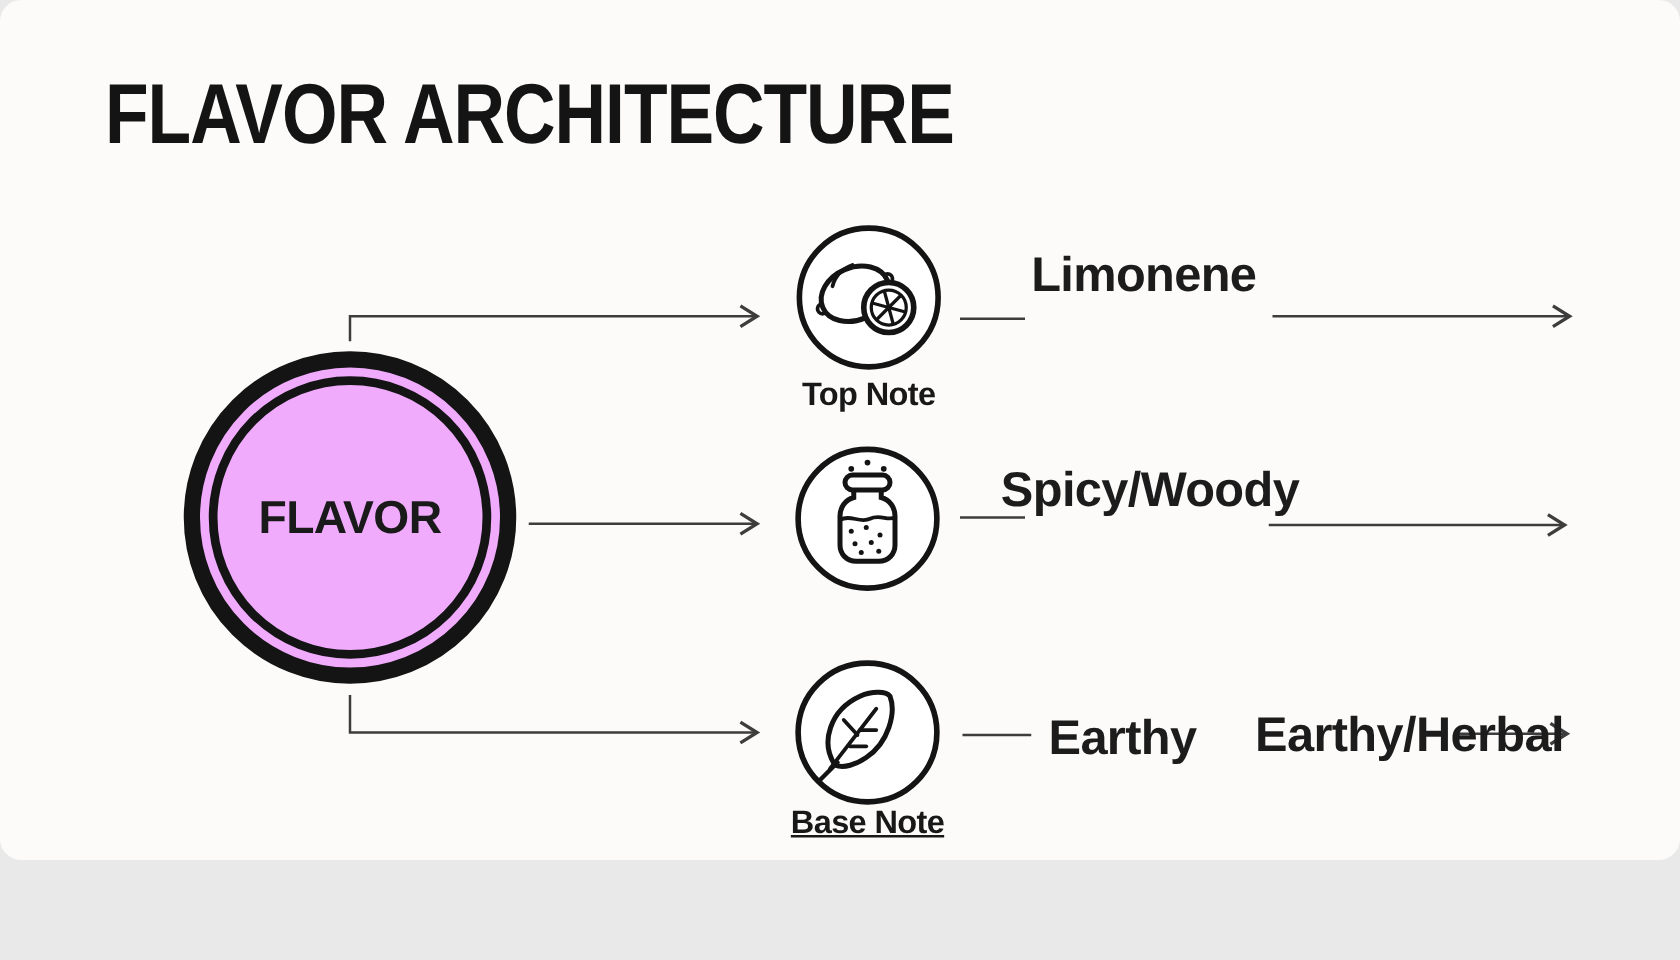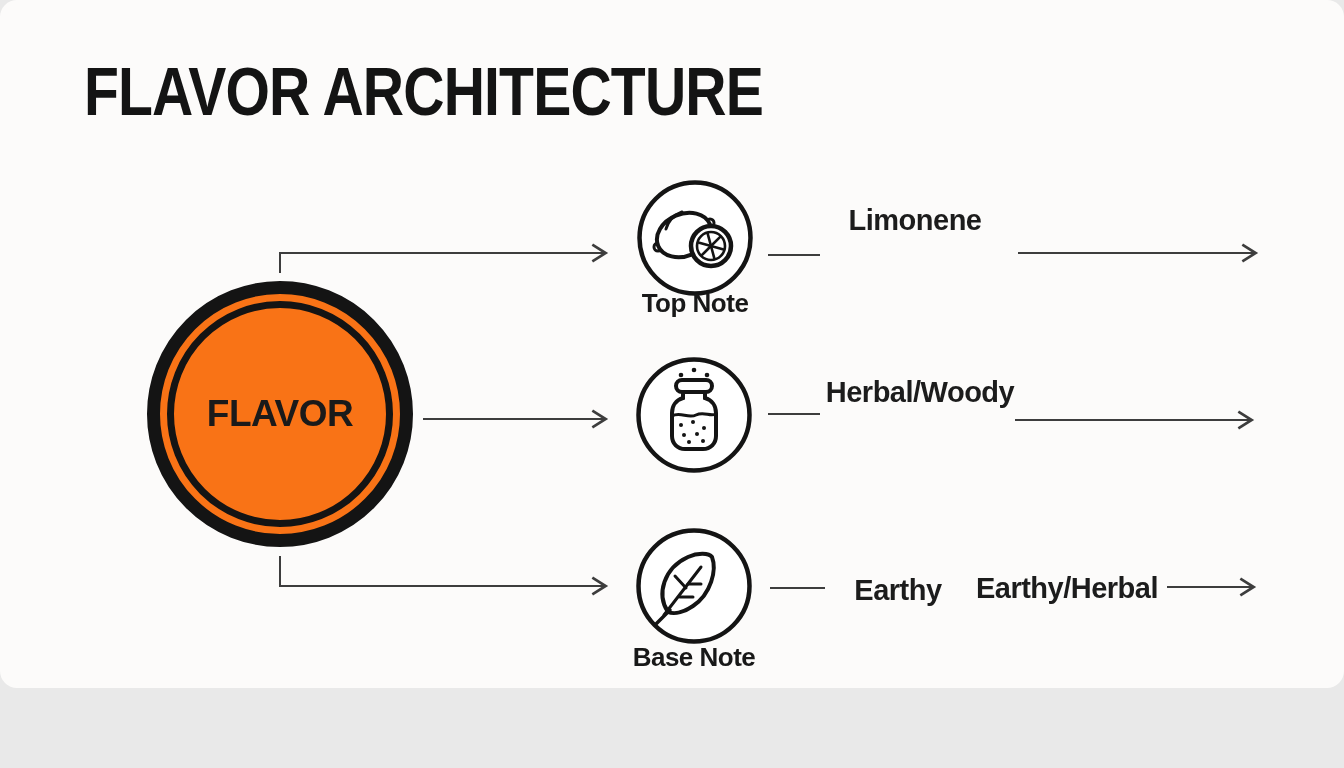--- a/index.html
+++ b/index.html
@@ -24,21 +24,21 @@
     transform-origin:left top;
     white-space:nowrap;
     color:#141414;
   }
   .hub-outer{
     left:147px;top:281px;
     width:266px;height:266px;
     box-sizing:border-box;
     border:13px solid #141414;
     border-radius:50%;
-    background:#f97316;
+    background:#f0abfc;
   }
   .hub-inner{
     position:absolute;inset:7px;
     box-sizing:border-box;
     border:7px solid #141414;
     border-radius:50%;
     display:flex;flex-direction:column;
     align-items:center;justify-content:center;
   }
   .hub-text{
@@ -52,21 +52,21 @@
     font-size:26px;font-weight:800;
     text-align:center;letter-spacing:-0.5px;
     color:#181818;
     width:200px;
   }
   .term-block{
     display:flex;flex-direction:column;
     text-align:center;
   }
   .term{
-    font-size:29px;font-weight:800;
+    font-size:39px;font-weight:800;
     line-height:35px;letter-spacing:-0.5px;
     color:#1c1c1c;
   }
   .icon-wrap{width:120px;height:120px;}
 </style>
 </head>
 <body>
 
 <div class="canvas">
 
@@ -109,21 +109,21 @@
       <g stroke-width="2.6">
         <path d="M76,68 L88.6,71.4"></path>
         <path d="M76,68 L79.4,80.6"></path>
         <path d="M76,68 L66.8,77.2"></path>
         <path d="M76,68 L63.4,64.6"></path>
         <path d="M76,68 L72.6,55.4"></path>
         <path d="M76,68 L85.2,58.8"></path>
       </g>
     </g>
   </svg>
-  <div class="abs note-label" style="left:595px;top:288px;">Top Note</div>
+  <div class="abs note-label" style="left:595px;top:300px;">Top Note</div>
 
   <svg class="abs icon-wrap" style="left:634px;top:355px;" viewBox="0 0 120 120">
     <circle cx="60" cy="60" r="55.5" fill="#fff" stroke="#141414" stroke-width="4.5"></circle>
     <g fill="#141414" stroke="none">
       <circle cx="47" cy="20" r="2.3"></circle>
       <circle cx="60" cy="15" r="2.3"></circle>
       <circle cx="73" cy="20" r="2.3"></circle>
     </g>
     <g stroke="#141414" fill="#fff" stroke-linecap="round">
       <path d="M49,37 L49,43 C42,45 38,51 38,58 L38,81 C38,88.5 43.5,94 51,94 L69,94 C76.5,94 82,88.5 82,81 L82,58 C82,51 78,45 71,43 L71,37" stroke-width="4"></path>
@@ -145,26 +145,26 @@
     <circle cx="60" cy="60" r="55.5" fill="#fff" stroke="#141414" stroke-width="4.5"></circle>
     <g stroke="#141414" fill="none" stroke-linecap="round">
       <path d="M34,86 C22,68 30,42 54,31 C64,26.5 75,27 78,31 C83,44 77,68 59,80 C51,85.5 41,89 34,86 Z" stroke-width="4" fill="#fff"></path>
       <path d="M36,84 L22,98" stroke-width="3.5"></path>
       <path d="M30,89 L67,41" stroke-width="3"></path>
       <path d="M52,62 L41,50" stroke-width="3"></path>
       <path d="M54,58 L67,58" stroke-width="3"></path>
       <path d="M46,71 L59,71" stroke-width="3"></path>
     </g>
   </svg>
-  <div class="abs note-label" style="left:594px;top:642px;">Base Note</div>
+  <div class="abs note-label" style="left:594px;top:642px;text-decoration:underline;">Base Note</div>
 
   <div class="abs term-block" style="left:785px;top:203px;width:260px;">
     <div class="term">Limonene</div>
   </div>
 
   <div class="abs term-block" style="left:785px;top:375px;width:270px;">
-    <div class="term">Herbal/Woody</div>
+    <div class="term">Spicy/Woody</div>
   </div>
 
   <div class="abs term" style="left:823px;top:573px;width:150px;text-align:center;">Earthy</div>
-  <div class="abs term" style="left:972px;top:571px;width:190px;text-align:center;">Earthy/Herbal</div>
+  <div class="abs term" style="left:1004px;top:571px;width:190px;text-align:center;">Earthy/Herbal</div>
 
 </div>
 
 </body></html>

